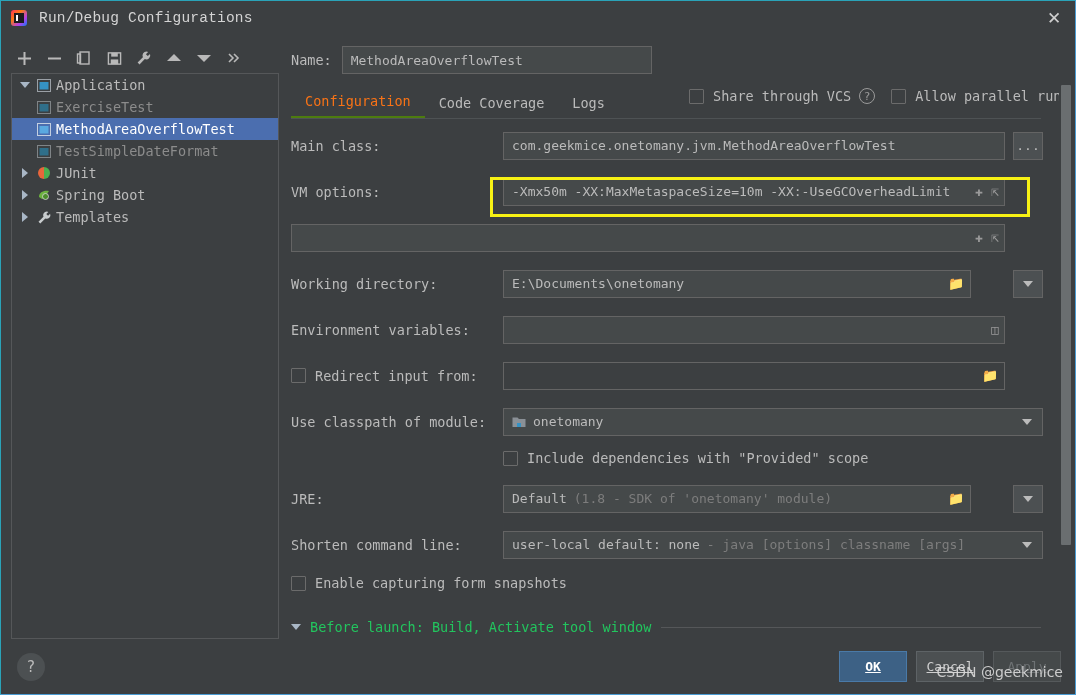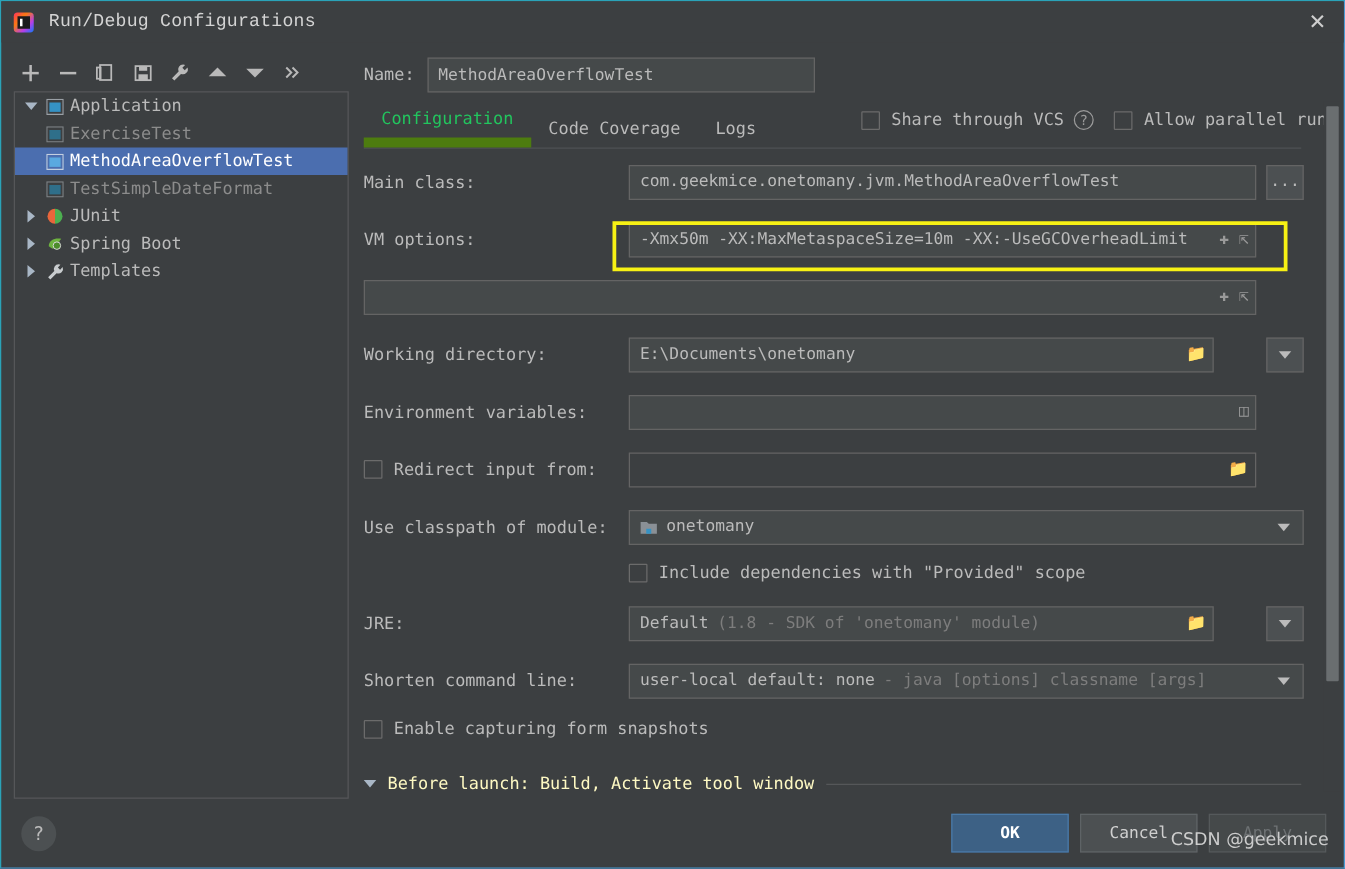--- a/index.html
+++ b/index.html
@@ -197,21 +197,21 @@
     align-items: flex-end;
     border-bottom: 1px solid #4e5254;
   }
   .tab {
     font-size: 13.5px;
     color: #bbbbbb;
     padding: 0 14px 7px 14px;
     cursor: pointer;
     white-space: nowrap;
   }
-  .tab.active { color: #22c55e; border-bottom: 8px solid #4d7c0f; }
+  .tab.active { color: #f97316; border-bottom: 2px solid #4d7c0f; }
 
   
   .form {
     position: absolute;
     left: 290px; top: 128px;
     width: 752px;
   }
   .row {
     display: flex;
     align-items: center;
@@ -324,21 +324,21 @@
   }
 
   
   .before-launch {
     position: absolute;
     left: 290px; top: 618px;
     width: 750px;
     display: flex;
     align-items: center;
     font-size: 13.5px;
-    color: #fef9c3;
+    color: #22c55e;
     white-space: nowrap;
   }
   .bl-line {
     flex: 1;
     height: 1px;
     background: #555759;
     margin-left: 10px;
   }
 
   
@@ -354,27 +354,28 @@
     font-family: "DejaVu Sans", sans-serif;
     cursor: pointer;
   }
   .btnbar {
     position: absolute;
     right: 14px; top: 650px;
     display: flex;
     gap: 9px;
   }
   .dlg-btn {
-    width: 94px; height: 31px;
+    width: 68px; height: 31px;
     display: flex; align-items: center; justify-content: center;
     font-size: 13px;
     border: 1px solid #5e6366;
     background: #4c5052;
     color: #cfcfcf;
     cursor: pointer;
+    text-decoration: underline;
   }
   .dlg-btn.primary {
     background: #3d6185;
     border-color: #4a7aa8;
     color: #ffffff;
     font-weight: bold;
   }
   .dlg-btn.disabled { color: #6e7274; background: #45494a; border-color: #55595b; }
 
   .watermark {

